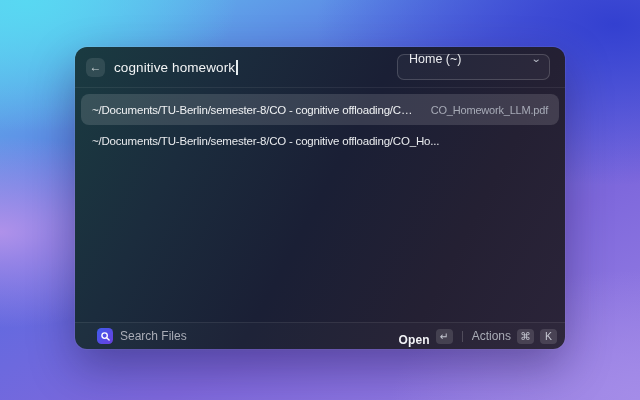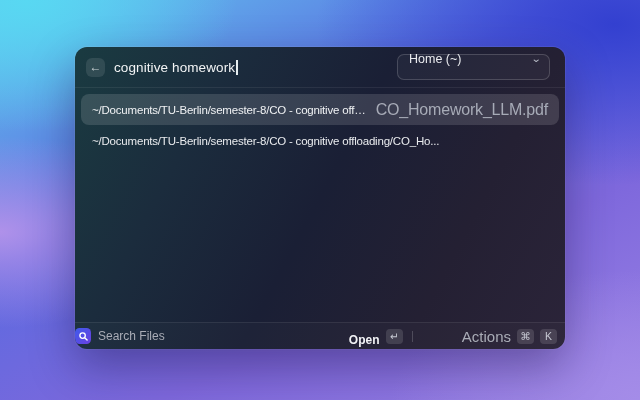--- a/index.html
+++ b/index.html
@@ -49,44 +49,44 @@
   .row{
     height:31px;border-radius:8px;display:flex;align-items:center;
     gap:10px;padding:0 11px;box-sizing:border-box;
   }
   .row.selected{background:rgba(255,255,255,0.135);}
   .row .path{
     flex:1 1 auto;min-width:0;white-space:nowrap;overflow:hidden;text-overflow:ellipsis;
     font-size:11.5px;letter-spacing:-0.2px;color:#e9ebee;
   }
   .row.selected .path{color:#f0f2f4;}
-  .row .fname{flex:0 0 auto;font-size:16px;letter-spacing:-0.2px;color:#a7abb7;}
+  .row .fname{flex:0 0 auto;font-size:11px;letter-spacing:-0.2px;color:#a7abb7;}
   
   .footer{
     position:absolute;left:0;right:0;bottom:0;height:26px;
     border-top:1px solid rgba(255,255,255,0.08);
     background:rgba(255,255,255,0.02);
-    display:flex;align-items:center;padding:0 8px 0 0;
+    display:flex;align-items:center;padding:0 8px 0 22px;
   }
   .ext-icon{
     width:16px;height:16px;border-radius:4.5px;flex:0 0 auto;
     background:linear-gradient(135deg,#3f5ceb 0%,#6a3fe0 100%);
     display:flex;align-items:center;justify-content:center;
   }
   .ext-name{margin-left:7px;font-size:12px;color:#a9acb6;}
   .spacer{flex:1 1 auto;}
   .primary-label{font-size:12px;font-weight:700;color:#f2f3f6;letter-spacing:.1px;margin-top:8px;}
   .key{
     height:15px;min-width:17px;padding:0 3px;box-sizing:border-box;margin-left:6px;
     border-radius:4px;background:rgba(255,255,255,0.13);
     display:flex;align-items:center;justify-content:center;
     font-size:10.5px;color:#c6c8d2;line-height:1;
   }
   .vsep{width:1px;height:11px;background:rgba(255,255,255,0.18);margin:0 9px;}
-  .actions-label{font-size:15px;font-weight:500;color:#a9acb6;margin-left:40px;}
+  .actions-label{font-size:12px;font-weight:500;color:#a9acb6;}
 </style>
 </head>
 <body>
 
 <div class="window">
 
   <div class="header">
     <div class="back-btn">
       <span>←</span>
     </div>

